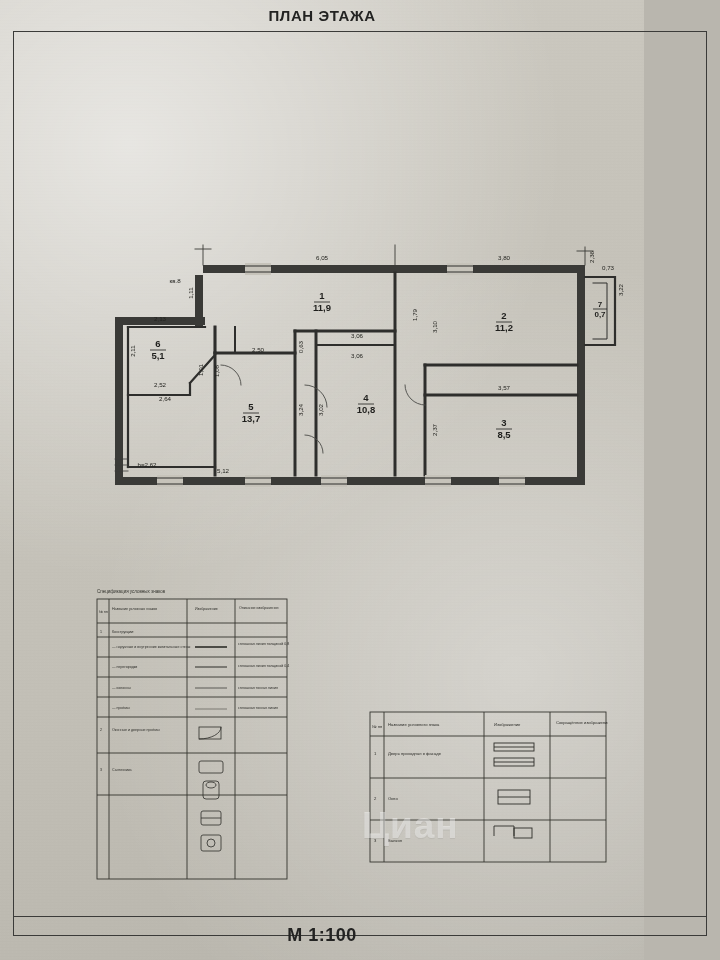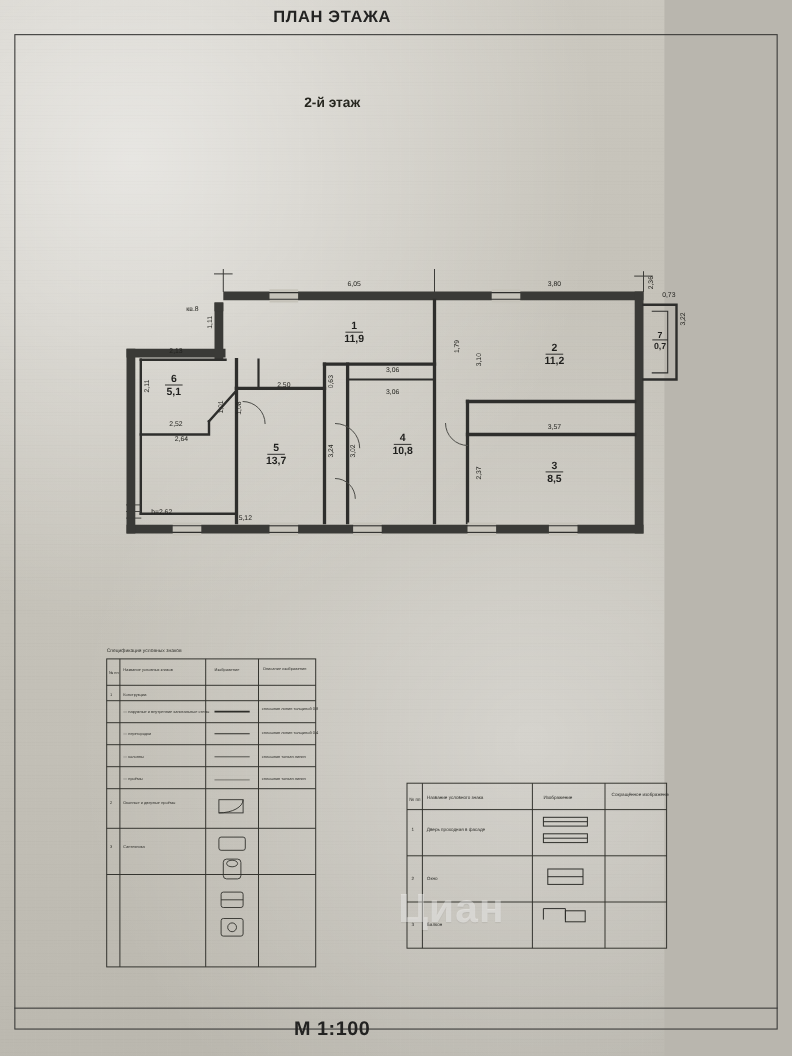--- a/index.html
+++ b/index.html
@@ -15,20 +15,21 @@
   }
   
   #page {
     position: relative;
     width: 604px;
     height: 960px;
     background:
       radial-gradient(circle at 20% 15%, rgba(255,255,255,0.55), rgba(255,255,255,0) 45%),
       radial-gradient(circle at 80% 70%, rgba(255,255,255,0.35), rgba(255,255,255,0) 50%),
       linear-gradient(160deg, #cfccc4 0%, #c7c4bb 30%, #c2bfb6 60%, #b6b3aa 100%);
+    padding-left: 40px;
   }
   #grain {
     position: absolute;
     inset: 0;
     opacity: .30;
     background-image:
       repeating-linear-gradient(0deg, rgba(0,0,0,.04) 0px, rgba(0,0,0,0) 1px, rgba(0,0,0,0) 3px),
       repeating-linear-gradient(90deg, rgba(255,255,255,.05) 0px, rgba(0,0,0,0) 1px, rgba(0,0,0,0) 4px);
     pointer-events: none;
   }
@@ -126,21 +127,20 @@
 <body>
 
 <div id="page">
   <div id="grain"></div>
 
   <div class="title-top">ПЛАН ЭТАЖА</div>
 
   <div class="frame"></div>
   <div class="frame-inner-line"></div>
 
-  <div class="subtitle">2-й этаж</div>
   <div class="scale-label">М 1:100</div>
 
   <div id="plan">
     <svg viewBox="0 0 540 285" width="540" height="285">
       <g fill="none" stroke="#2e2e2c" stroke-linecap="square">
 
         <path d="M108 30 L490 30 L490 38 L108 38 Z" fill="#3a3a37" stroke="none"></path>
 
         <path d="M482 30 L490 30 L490 250 L482 250 Z" fill="#3a3a37" stroke="none"></path>
 

